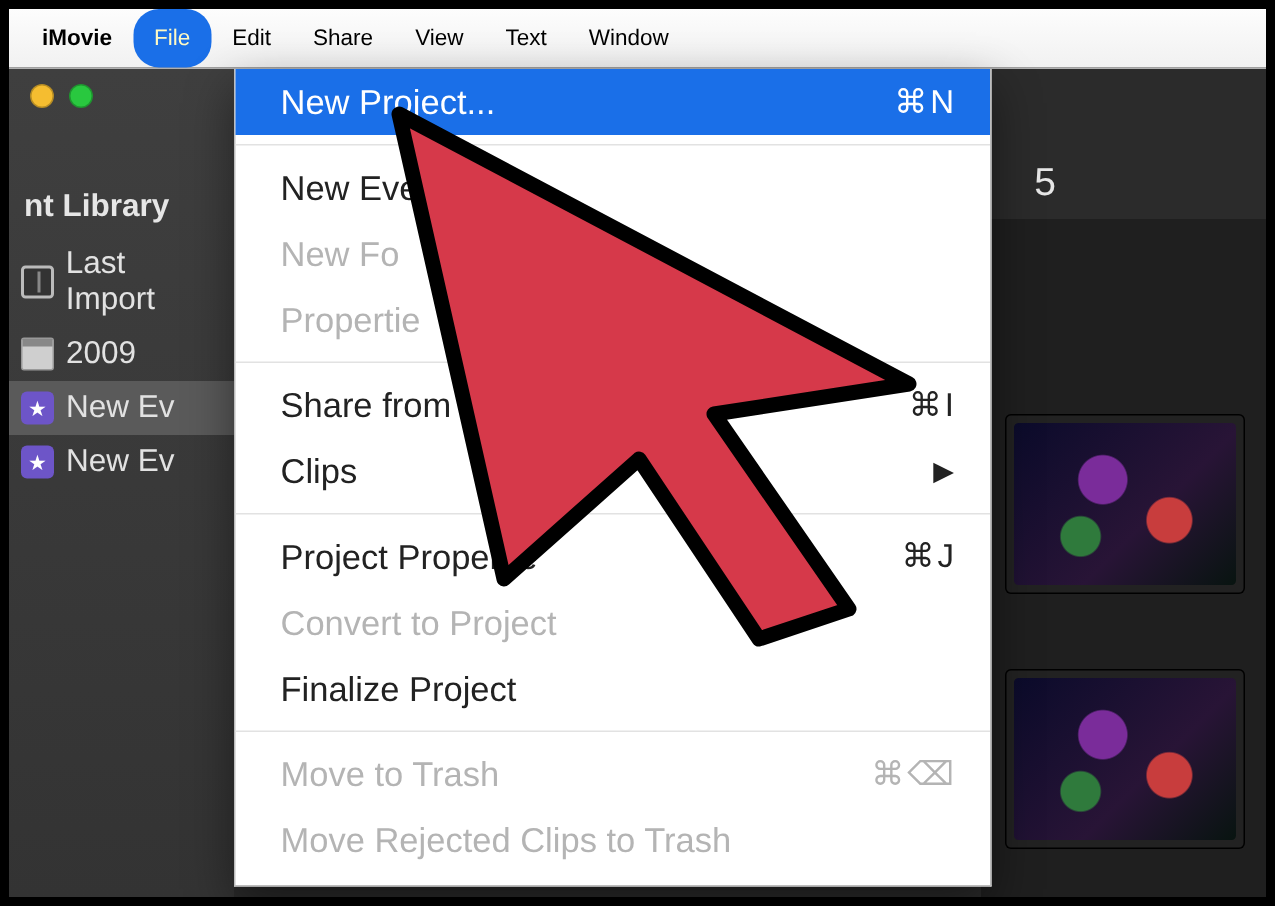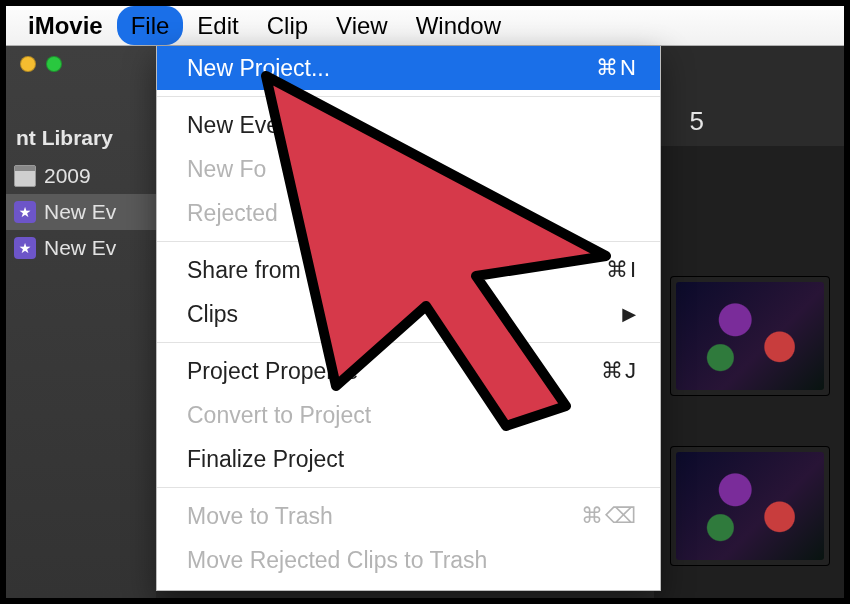--- a/index.html
+++ b/index.html
@@ -1,21 +1,21 @@
 <!DOCTYPE html>
 <html><head>
 <meta charset="utf-8">
 <style>
   * { margin:0; padding:0; box-sizing:border-box; font-family:-apple-system,"Helvetica Neue",Helvetica,Arial,sans-serif; }
   body { width:850px; height:604px; overflow:hidden; background:#000; position:relative; border:6px solid #000; }
   .stage { position:absolute; inset:0; background:#2c2c2c; }
-  .menubar { position:absolute; top:0; left:0; right:0; height:40px; background:linear-gradient(#fdfdfd,#f1f1f1); border-bottom:1px solid #b0b0b0; display:flex; align-items:center; padding:0 8px; font-size:24px; z-index:30; }
+  .menubar { position:absolute; top:0; left:0; right:0; height:40px; background:linear-gradient(#fdfdfd,#f1f1f1); border-bottom:1px solid #b0b0b0; display:flex; align-items:center; padding:0 8px; font-size:15px; z-index:30; }
   .app-name { font-weight:700; padding:0 14px; }
   .menu-item { padding:0 14px; height:100%; display:flex; align-items:center; cursor:default; }
-  .menu-item.active { background:#1a6fe8; color:#000000;border-radius:17px; }
+  .menu-item.active { background:#1a6fe8; color:#fef9c3;border-radius:17px; }
   .window-area { position:absolute; top:40px; left:0; right:0; bottom:0; background:#2b2b2b; }
   .traffic { position:absolute; top:10px; left:14px; display:flex; gap:10px; z-index:25; }
   .light { width:16px; height:16px; border-radius:50%; border:1px solid rgba(0,0,0,.25); }
   .light.yellow { background:#f5bd30; }
   .light.green { background:#29c83f; }
   .sidebar { position:absolute; top:0; left:0; width:150px; bottom:0; background:linear-gradient(#3f3f3f,#333); color:#ddd; font-size:21px; padding-top:50px; }
   .sidebar-title { padding:30px 10px 8px 10px; color:#e6e6e6; font-weight:600; }
   .side-row { display:flex; align-items:center; gap:8px; padding:6px 8px 6px 8px; color:#e2e2e2; }
   .side-row.selected { background:#5a5a5a; }
   .star-ic { width:22px; height:22px; border-radius:4px; background:#6d55c8; display:flex; align-items:center; justify-content:center; color:#fff; font-size:14px; }
@@ -40,34 +40,39 @@
 </style>
 </head>
 <body>
 
 <div class="stage">
 
   <div class="menubar">
     <div class="app-name">iMovie</div>
     <div class="menu-item active">File</div>
     <div class="menu-item">Edit</div>
-    <div class="menu-item">Clip</div>
+    <div class="menu-item">Share</div>
     <div class="menu-item">View</div>
+    <div class="menu-item">Text</div>
     <div class="menu-item">Window</div>
   </div>
 
   <div class="window-area">
 
     <div class="traffic">
       <div class="light yellow"></div>
       <div class="light green"></div>
     </div>
 
     <div class="sidebar">
       <div class="sidebar-title">nt Library</div>
+      <div class="side-row">
+        <span class="clip-ic"></span>
+        <span>Last Import</span>
+      </div>
       <div class="side-row">
         <span class="cal-ic"></span>
         <span>2009</span>
       </div>
       <div class="side-row selected">
         <span class="star-ic">★</span>
         <span>New Ev</span>
       </div>
       <div class="side-row">
         <span class="star-ic">★</span>
@@ -95,21 +100,21 @@
     <div class="dd-sep"></div>
     <div class="dd-row">
       <span>New Eve</span>
       <span class="sc"></span>
     </div>
     <div class="dd-row disabled">
       <span>New Fo</span>
       <span class="sc"></span>
     </div>
     <div class="dd-row disabled">
-      <span>Rejected</span>
+      <span>Propertie</span>
       <span class="sc"></span>
     </div>
     <div class="dd-sep"></div>
     <div class="dd-row">
       <span>Share from</span>
       <span class="sc">⌘I</span>
     </div>
     <div class="dd-row">
       <span>Clips</span>
       <span class="sc tri">▶</span>

